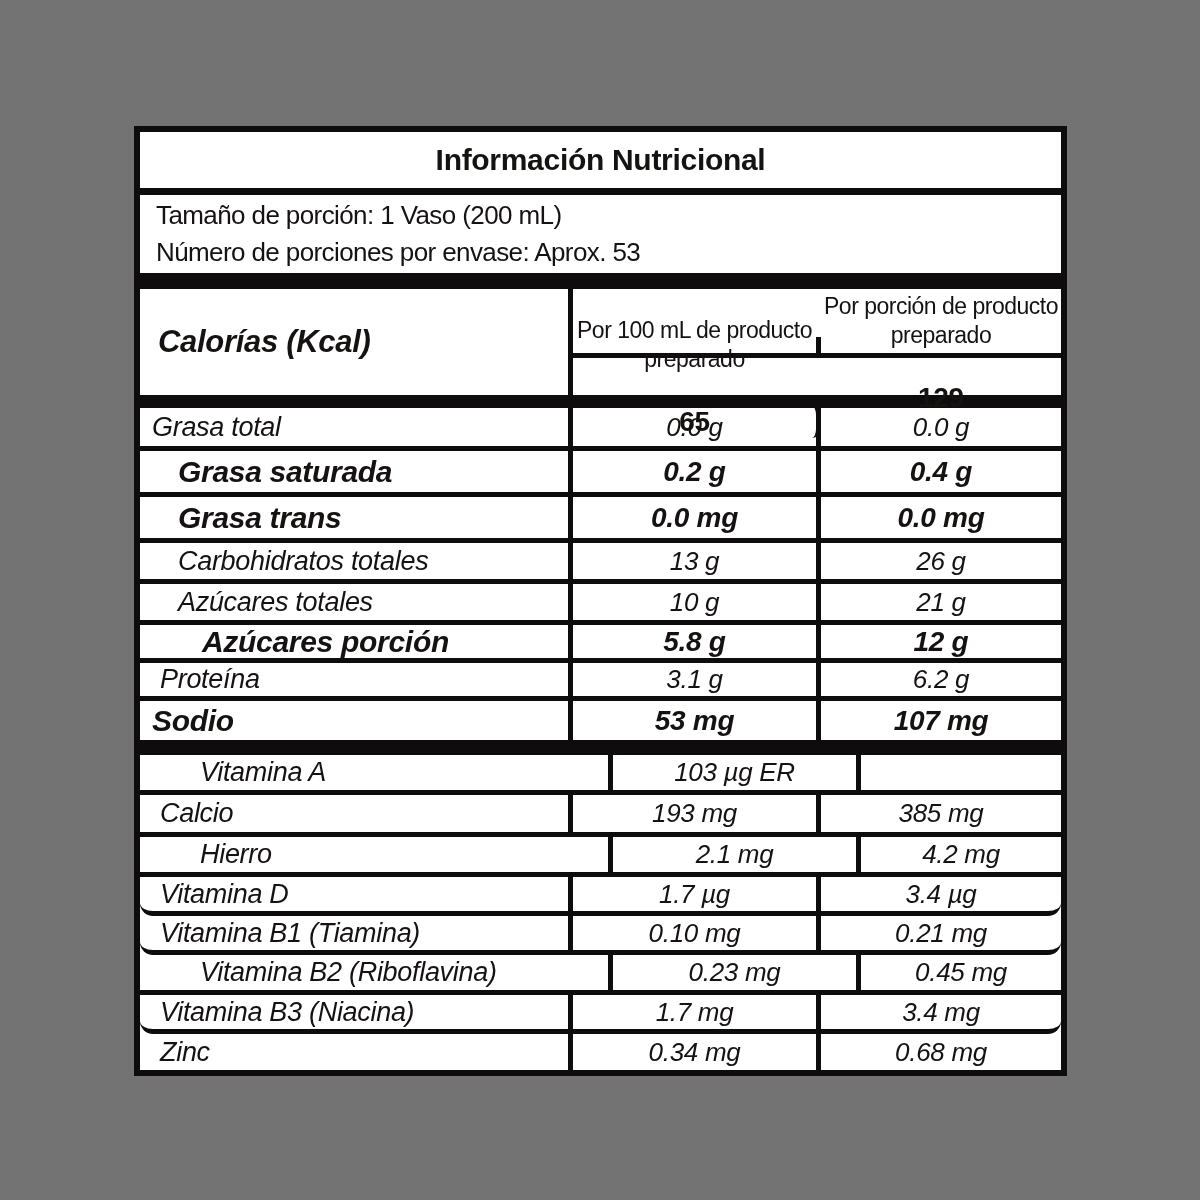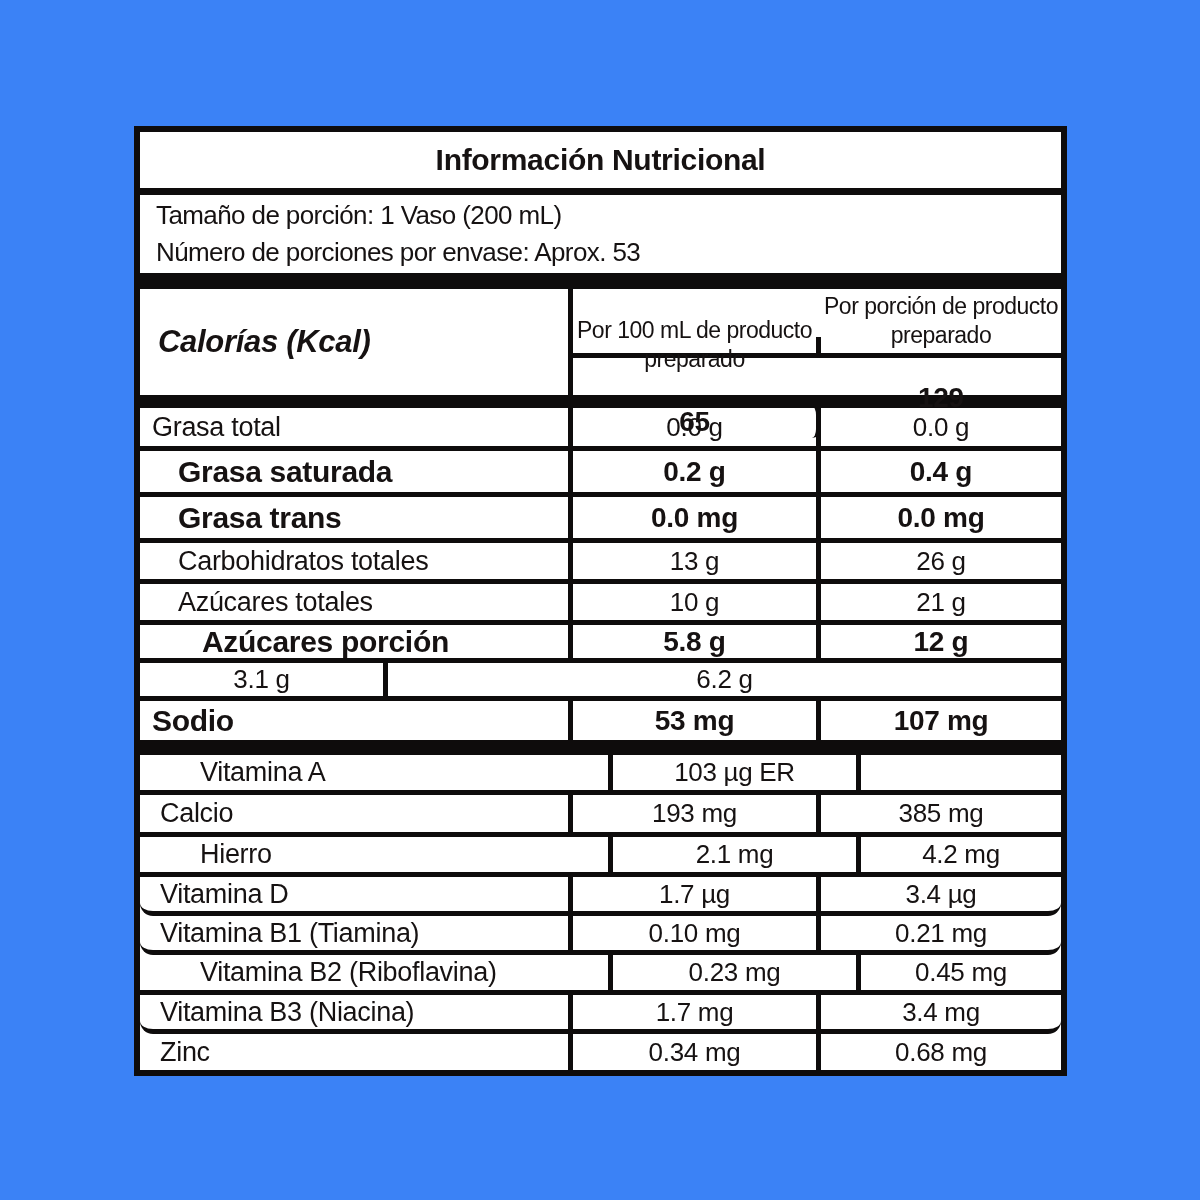--- a/index.html
+++ b/index.html
@@ -6,21 +6,21 @@
     margin: 0;
     padding: 0;
     background: #ffffff;
     font-family: "Liberation Sans", sans-serif;
     color: #161212;
   }
   #page {
     position: relative;
     width: 1200px;
     height: 1200px;
-    background: #3b82f6;
+    background: #737373;
     overflow: hidden;
   }
   .nutri-table {
     position: absolute;
     left: 134px;
     top: 126px;
     width: 933px;
     box-sizing: border-box;
     border: 6px solid #0e0c0c;
     background: #ffffff;
@@ -97,20 +97,21 @@
     justify-content: center;
     text-align: center;
   }
   .cal-header-text { font-size: 23px; line-height: 29px; letter-spacing: -0.5px; }
   .cal-value { font-weight: bold; font-size: 28px; border-radius: 9px; }
 
   
   .nrow {
     display: flex;
     border-bottom: 5px solid #0e0c0c;
+    font-style: italic;
   }
   .nrow.no-border { border-bottom: none; }
   .nrow .lbl {
     width: 433px;
     box-sizing: border-box;
     border-right: 5px solid #0e0c0c;
     display: flex;
     align-items: center;
     font-size: 27px;
   }
@@ -197,20 +198,21 @@
       <div class="lbl p38">Azúcares totales</div>
       <div class="v1">10 g</div>
       <div class="v2">21 g</div>
     </div>
     <div class="nrow bold h33">
       <div class="lbl p62">Azúcares porción</div>
       <div class="v1">5.8 g</div>
       <div class="v2">12 g</div>
     </div>
     <div class="nrow h33">
+      <div class="lbl p20">Proteína</div>
       <div class="v1">3.1 g</div>
       <div class="v2">6.2 g</div>
     </div>
     <div class="nrow bold h39 no-border">
       <div class="lbl p12">Sodio</div>
       <div class="v1">53 mg</div>
       <div class="v2">107 mg</div>
     </div>
 
     <div class="thick-bar bar-3"></div>

